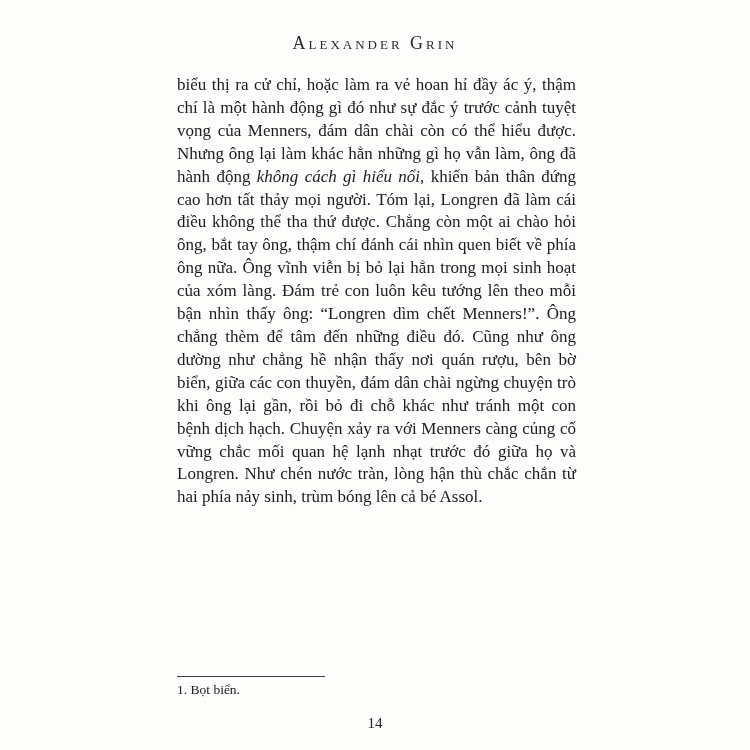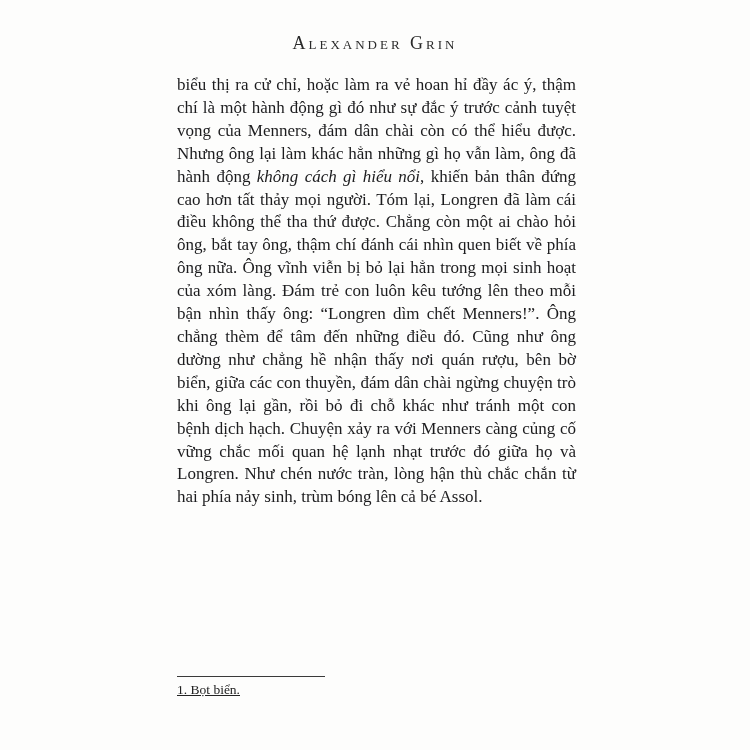--- a/index.html
+++ b/index.html
@@ -56,21 +56,20 @@
   .footnote-rule {
     width: 148px;
     height: 0;
     border-top: 1px solid #3a3a3a;
     margin-bottom: 4px;
   }
   .footnote-text {
     font-size: 13.5px;
     line-height: 17px;
     color: #222;
-    text-decoration: underline;
   }
   .page-number {
     position: absolute;
     left: 0;
     bottom: 18px;
     width: 100%;
     text-align: center;
     font-size: 15px;
     color: #222;
   }
@@ -87,14 +86,15 @@
     <p class="para"><span>biểu thị ra cử chỉ, hoặc làm ra vẻ hoan hỉ đầy ác ý, thậm chí là một hành động gì đó như sự đắc ý trước cảnh tuyệt vọng của Menners, đám dân chài còn có thể hiểu được. Nhưng ông lại làm khác hẳn những gì họ vẫn làm, ông đã hành động </span><em class="italic">không cách gì hiểu nổi</em><span>, khiến bản thân đứng cao hơn tất thảy mọi người. Tóm lại, Longren đã làm cái điều không thể tha thứ được. Chẳng còn một ai chào hỏi ông, bắt tay ông, thậm chí đánh cái nhìn quen biết về phía ông nữa. Ông vĩnh viễn bị bỏ lại hẳn trong mọi sinh hoạt của xóm làng. Đám trẻ con luôn kêu tướng lên theo mỗi bận nhìn thấy ông: “Longren dìm chết Menners!”. Ông chẳng thèm để tâm đến những điều đó. Cũng như ông dường như chẳng hề nhận thấy nơi quán rượu, bên bờ biển, giữa các con thuyền, đám dân chài ngừng chuyện trò khi ông lại gần, rồi bỏ đi chỗ khác như tránh một con bệnh dịch hạch. Chuyện xảy ra với Menners càng củng cố vững chắc mối quan hệ lạnh nhạt trước đó giữa họ và Longren. Như chén nước tràn, lòng hận thù chắc chắn từ hai phía nảy sinh, trùm bóng lên cả bé Assol.</span></p>
 
 
   </main>
 
   <div class="footnote-block">
     <div class="footnote-rule"></div>
     <div class="footnote-text">1. Bọt biển.</div>
   </div>
 
+  <div class="page-number">14</div>
 
 </div>
 
 </body></html>

